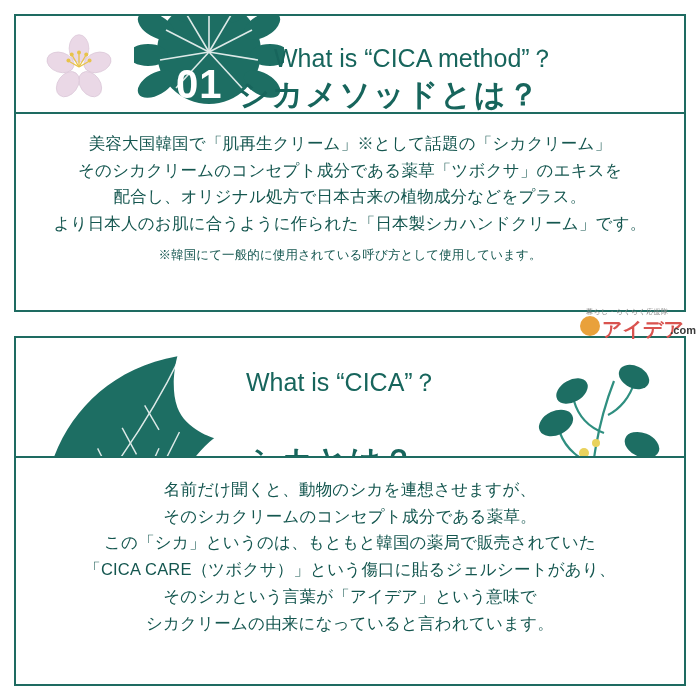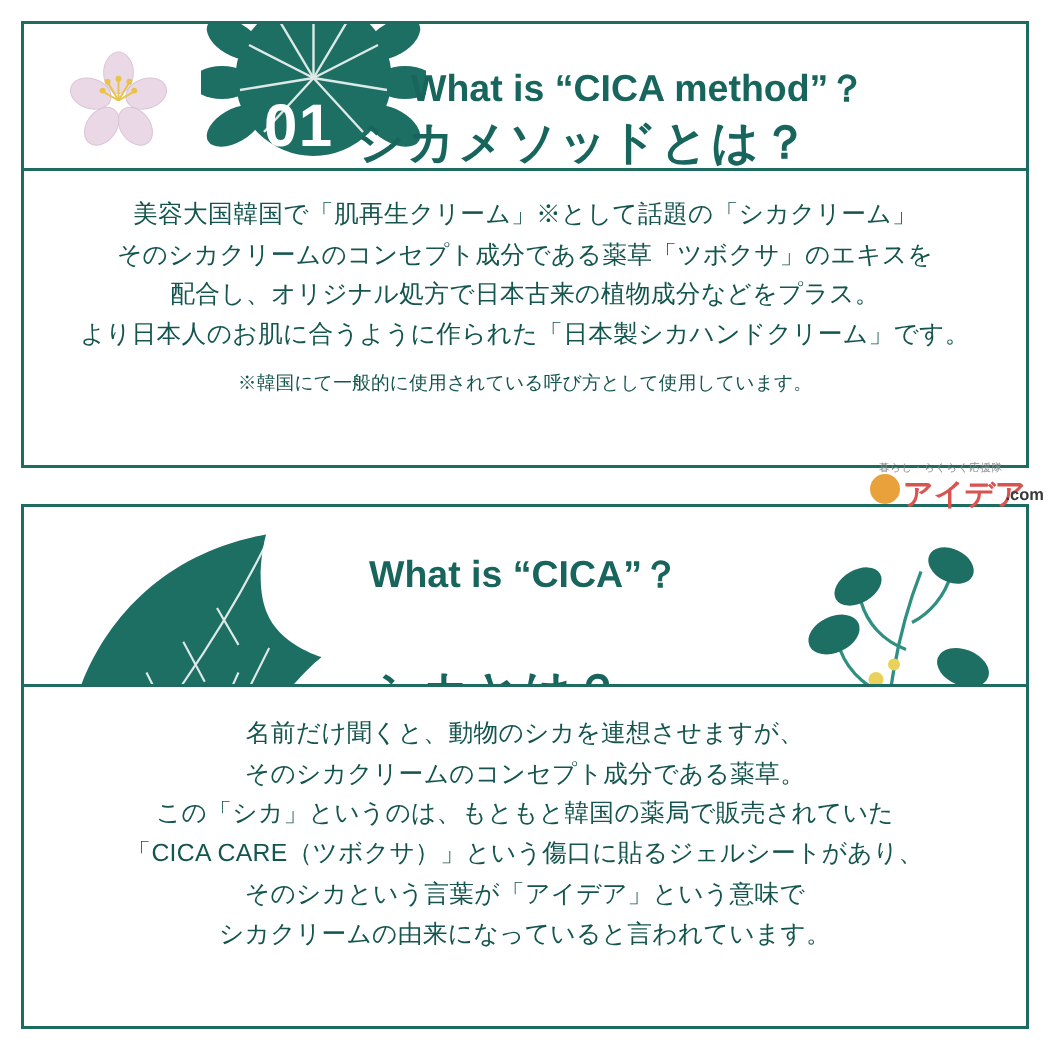--- a/index.html
+++ b/index.html
@@ -58,21 +58,21 @@
     position:absolute;
     font-family:"Liberation Sans", sans-serif;
     font-weight:bold;
     font-size:40px;
     color:#ffffff;
     letter-spacing:1px;
     z-index:4;
   }
   .en-title{
     position:absolute;
-    font-weight:bold;
+    font-weight:normal;
     font-size:25px;
     color:#17655c;
     letter-spacing:0px;
     white-space:nowrap;
     z-index:3;
   }
   .jp-title{
     position:absolute;
     font-weight:bold;
     font-size:31px;

